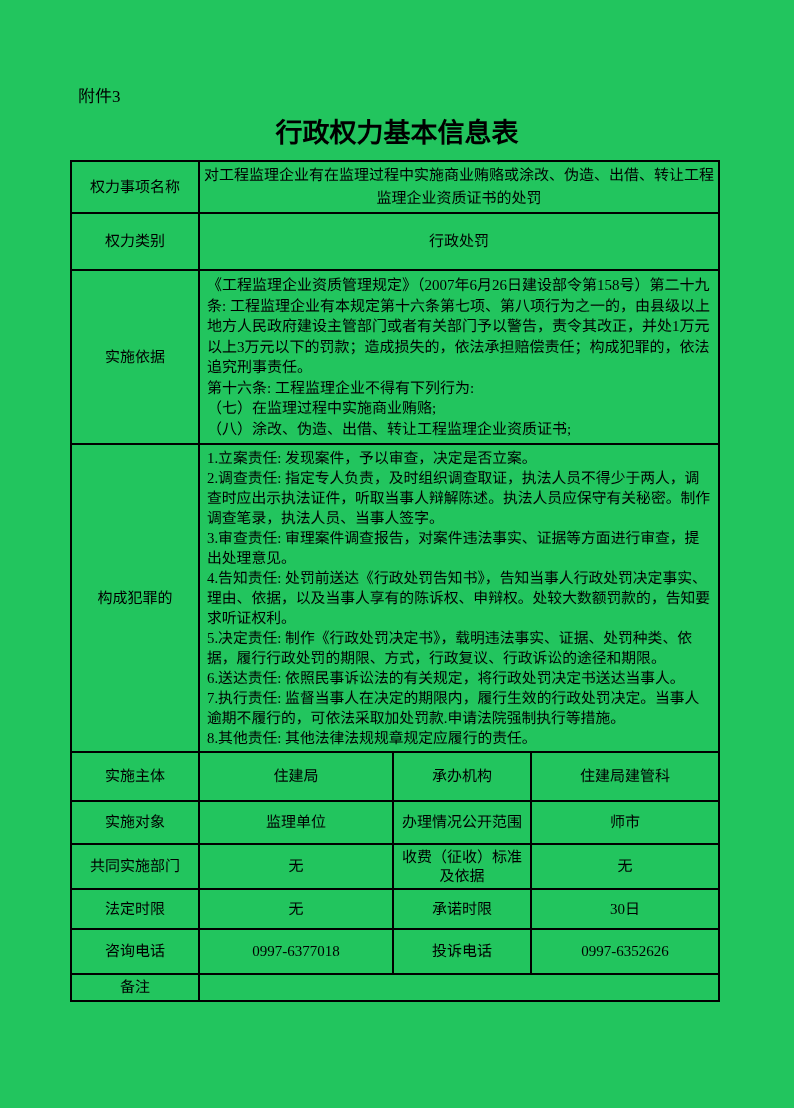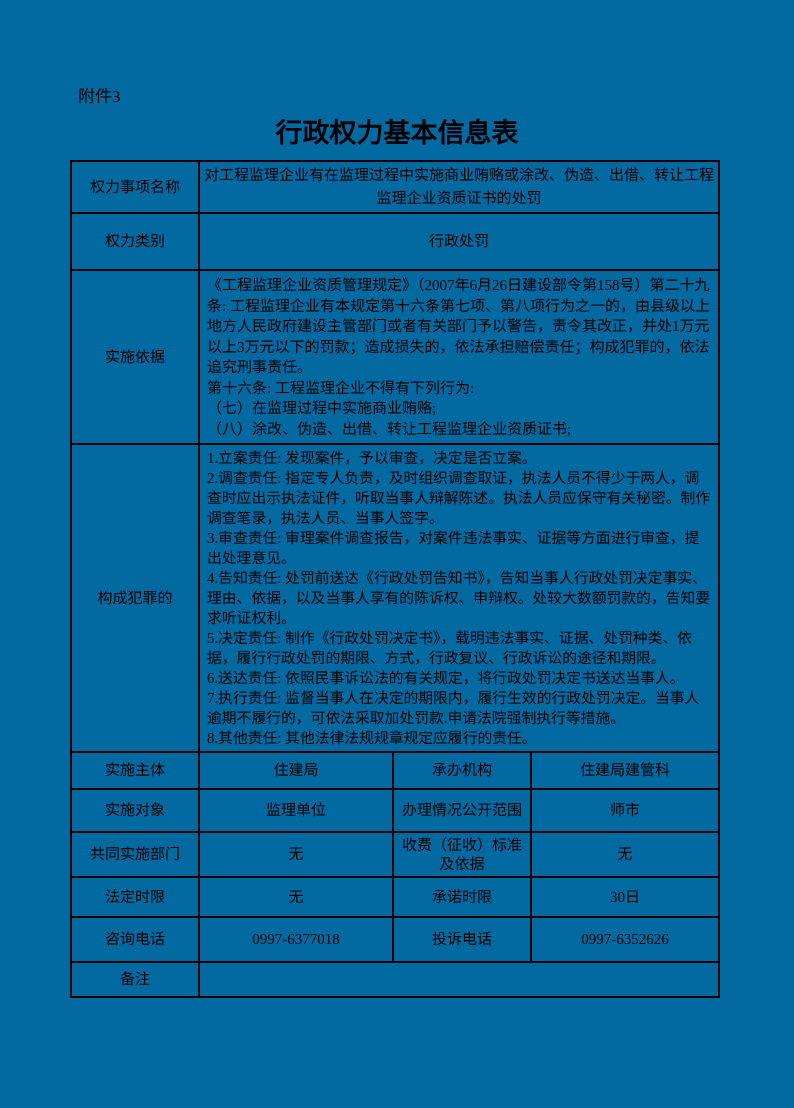--- a/index.html
+++ b/index.html
@@ -4,21 +4,21 @@
 <style>
   html, body {
     margin: 0;
     padding: 0;
     background: #ffffff;
   }
   .page {
     position: relative;
     width: 794px;
     height: 1108px;
-    background: #0369a1;
+    background: #22c55e;
     color: #000000;
     font-family: "Liberation Serif", "DejaVu Serif", serif;
     overflow: hidden;
   }
   .attachment-label {
     position: absolute;
     left: 78px;
     top: 87px;
     font-size: 17px;
     line-height: 20px;
@@ -69,26 +69,26 @@
     vertical-align: middle;
     padding: 3px 7px;
   }
   .value-left p { margin: 0; }
   .basis-text p  { font-size: 15px;   line-height: 20.5px; }
   .duty-text p   { font-size: 14.8px; line-height: 20px; }
   tr.r1  { height: 52px; }
   tr.r2  { height: 57px; }
   tr.r3  { height: 174px; }
   tr.r4  { height: 305px; }
-  tr.r5  { height: 37px; }
+  tr.r5  { height: 49px; }
   tr.r6  { height: 43px; }
   tr.r7  { height: 45px; }
   tr.r8  { height: 40px; }
   tr.r9  { height: 45px; }
-  tr.r10 { height: 35px; }
+  tr.r10 { height: 27px; }
 </style>
 </head>
 <body>
 
 <div class="page">
 
   <div class="attachment-label">附件3</div>
 
   <div class="doc-title">行政权力基本信息表</div>
 

